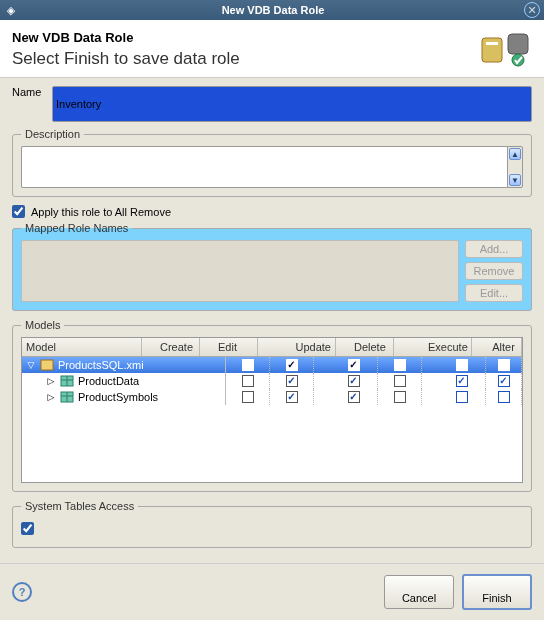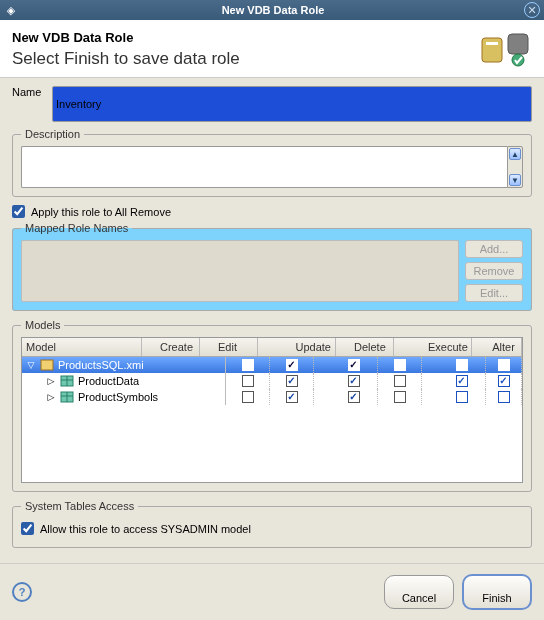--- a/index.html
+++ b/index.html
@@ -59,21 +59,21 @@
 .cb.sel.on::after{color:#003;}
 .cb.blue{border-color:#1a50c0;}
 .cb.blue.on::after{color:#1a50c0;}
 .mrow.c1 .col-model{padding-left:24px;}
 
 .sys { margin-top:6px; }
 
 .footer { position:absolute; bottom:0; left:0; right:0; border-top:1px solid #ccc; background:#e8e5db; padding:10px 12px; display:flex; align-items:center; }
 .help{width:20px;height:20px;border:2px solid #5080c0;border-radius:50%;color:#5080c0;display:flex;align-items:center;justify-content:center;font-weight:bold;}
 .footer .sp{flex:1;}
-.footer button{min-width:70px;height:31px;margin-left:8px;background:linear-gradient(#fdfdfb,#e4e1d6);border:1px solid #999;border-radius:10px;padding:16px 14px;}
+.footer button{min-width:70px;height:31px;margin-left:8px;background:linear-gradient(#fdfdfb,#e4e1d6);border:1px solid #999;border-radius:3px;padding:16px 14px;}
 .footer button.default{border:2px solid #6a90d0;}
 </style>
 </head>
 <body>
 
 <div class="titlebar">
   <span class="t-icon">◈</span>
   <span class="title">New VDB Data Role</span>
   <span class="close">✕</span>
 </div>
@@ -234,21 +234,20 @@
             </div>
           </div>
         </div>
     </div>
   </fieldset>
 
   <fieldset class="sys">
     <legend>System Tables Access</legend>
     <div class="chk">
       <input type="checkbox" id="cb3" checked="" style="">
-      <label for="cb3">Allow this role to access SYSADMIN model</label>
     </div>
   </fieldset>
 
 </div>
 
 <div class="footer">
   <div class="help">?</div>
   <div class="sp"></div>
   <button>Cancel</button>
   <button class="default">Finish</button>

